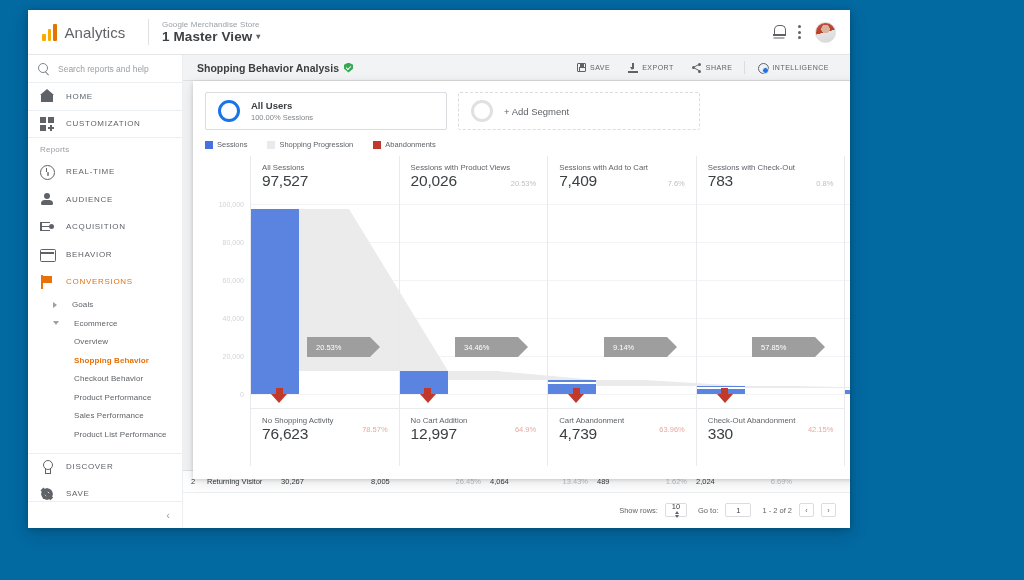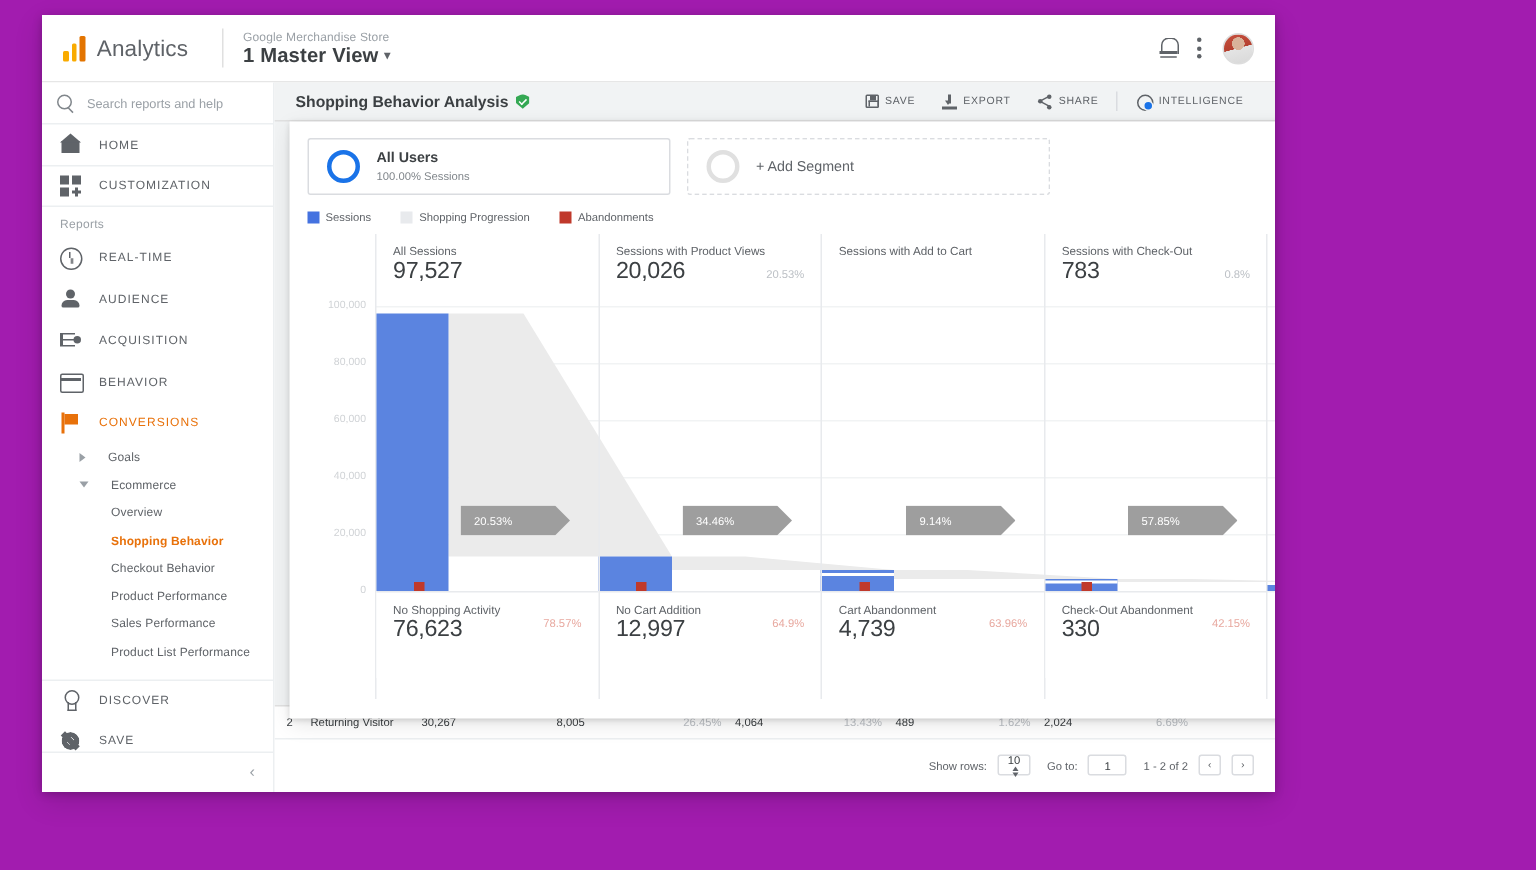--- a/index.html
+++ b/index.html
@@ -3,21 +3,21 @@
 <meta charset="utf-8">
 <style>
   * { box-sizing: border-box; }
   html, body {
     margin: 0; padding: 0;
     width: 1024px; height: 580px;
     background: #ffffff;
     font-family: "Liberation Sans", sans-serif;
     overflow: hidden;
   }
-  #stage { position: relative; width: 1024px; height: 580px; background:#a21caf; }
+  #stage { position: relative; width: 1024px; height: 580px; background:#0369a1; }
 
   
   .ga-window {
     position: absolute; left: 28px; top: 10px;
     width: 822px; height: 518px;
     background: #fff;
     box-shadow: 0 1px 6px rgba(0,0,0,.22), 0 6px 18px rgba(0,0,0,.14);
   }
 
   
@@ -175,21 +175,21 @@
   .funnel { position:relative; margin-top:7px; height:310px; }
   .fcols { position:absolute; left:57px; right:0; top:0; bottom:0; display:flex; }
   .fcol { flex:1; border-left:1px solid #e8eaed; position:relative; }
   .fcol:first-child { border-left:1px solid #e8eaed; }
   .fcol-head { padding:7px 0 0 11px; height:48px; }
   .fh-label { font-size:7.8px; color:#5f6368; }
   .fh-row { display:flex; align-items:baseline; }
   .fh-val { font-size:15.5px; color:#3c4043; letter-spacing:-.2px; }
   .fh-pct { font-size:7.5px; color:#bdc1c6; margin-left:auto; margin-right:11px; }
 
-  .fcol-foot { position:absolute; left:0; right:0; bottom:14px; height:58px;
+  .fcol-foot { position:absolute; left:0; right:0; bottom:0; height:58px;
                border-top:1px solid #e8eaed; padding:7px 0 0 11px; background:#fff;}
   .ff-label { font-size:7.8px; color:#5f6368; }
   .ff-row { display:flex; align-items:flex-start; }
   .ff-val { font-size:15.5px; color:#3c4043; letter-spacing:-.2px; }
   .ff-pct { font-size:7.5px; color:#e8a9a0; margin-left:auto; margin-right:11px; }
 
   .yaxis { position:absolute; left:0; top:48px; width:57px; height:190px; }
   .ytick { position:absolute; right:6px; font-size:7px; color:#d0d3d6; transform:translateY(-50%); }
   .gridline { position:absolute; left:57px; right:0; height:1px; background:#f1f3f4; }
 
@@ -535,20 +535,24 @@
                   <div class="ff-row">
                     <span class="ff-val">12,997</span>
                     <span class="ff-pct">64.9%</span>
                   </div>
                 </div>
               </div>
 
               <div class="fcol">
                 <div class="fcol-head">
                   <div class="fh-label">Sessions with Add to Cart</div>
+                  <div class="fh-row">
+                    <span class="fh-val">7,409</span>
+                    <span class="fh-pct">7.6%</span>
+                  </div>
                 </div>
                 <div class="downarrow" style="left:20px; bottom:62px;"></div>
                 <div class="fcol-foot">
                   <div class="ff-label">Cart Abandonment</div>
                   <div class="ff-row">
                     <span class="ff-val">4,739</span>
                     <span class="ff-pct">63.96%</span>
                   </div>
                 </div>
               </div>

